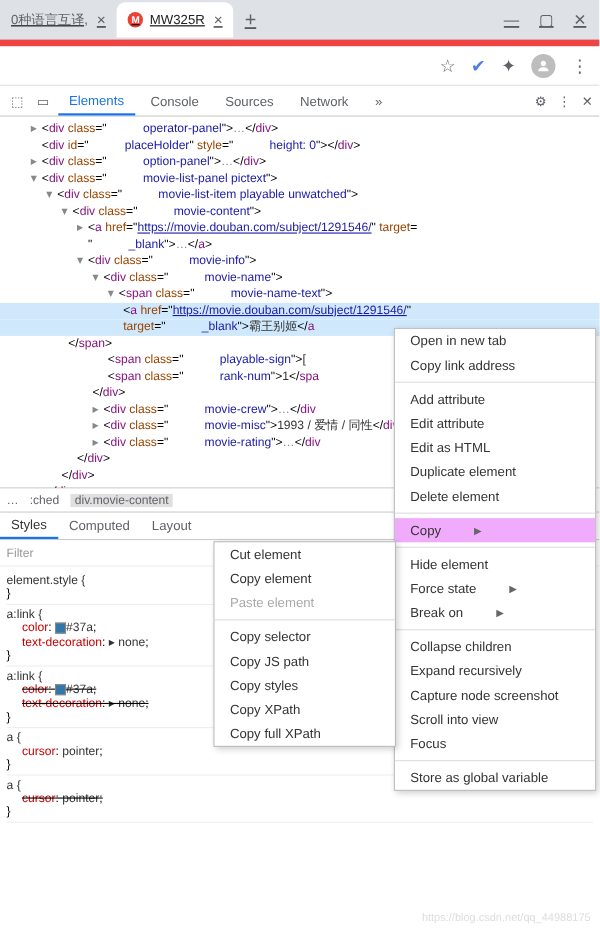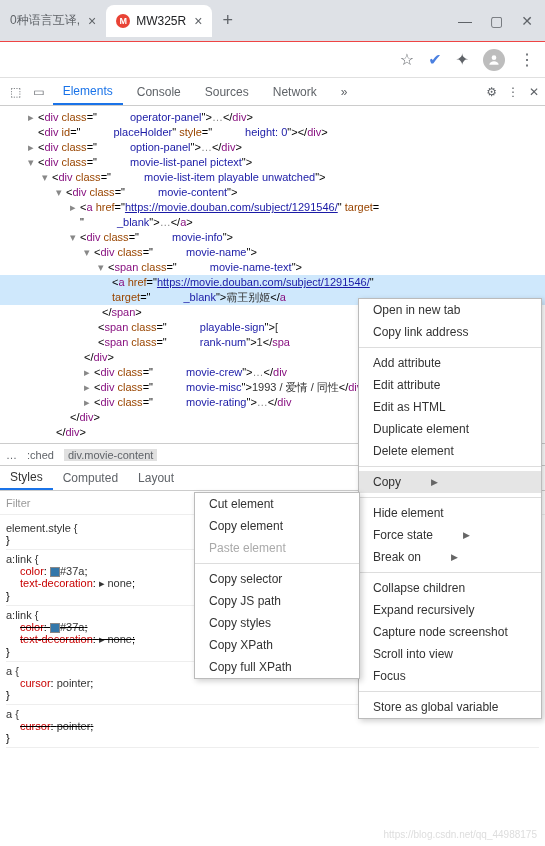--- a/index.html
+++ b/index.html
@@ -1,17 +1,17 @@
 <!DOCTYPE html>
 <html><head>
 <meta charset="utf-8">
 <style>
 * { margin: 0; padding: 0; box-sizing: border-box; font-family: "Segoe UI", Arial, sans-serif; }
 body { width: 545px; height: 846px; background: #fff; overflow: hidden; position: relative; }
-.chrome-top { display: flex; align-items: center; height: 42px; background: #dee1e6; border-bottom: 1px solid #ef4444; }
+.chrome-top { display: flex; align-items: center; height: 42px; background: #dee1e6; border-bottom: 6px solid #ef4444; text-decoration: underline; }
 .tab { display: flex; align-items: center; height: 32px; padding: 0 10px; font-size: 12px; color: #5f6368; position: relative; }
 .tab.active { background: #fff; border-radius: 8px 8px 0 0; color: #202124; }
 .tab-close { margin-left: 8px; font-size: 14px; color: #5f6368; }
 .tab-icon { width: 14px; height: 14px; margin-right: 6px; border-radius: 50%; background: #e94335; display: inline-flex; align-items: center; justify-content: center; color: #fff; font-size: 9px; font-weight: bold; }
 .newtab { padding: 0 10px; color: #5f6368; font-size: 18px; }
 .win-controls { margin-left: auto; display: flex; gap: 18px; padding: 0 12px; color: #5f6368; font-size: 14px; }
 .addr-bar { height: 36px; display: flex; align-items: center; justify-content: flex-end; gap: 14px; padding: 0 10px; border-bottom: 1px solid #e0e0e0; }
 .addr-icon { color: #5f6368; font-size: 16px; }
 .avatar { width: 22px; height: 22px; border-radius: 50%; background: #bdbdbd; display: inline-flex; align-items: center; justify-content: center; color: #fff; }
 .devtools { height: calc(100% - 72px); display: flex; flex-direction: column; }
@@ -40,21 +40,21 @@
 .sel-txt { color: #333; }
 .prop { padding-left: 14px; }
 .pname { color: #c80000; }
 .pval { color: #333; }
 .swatch { display: inline-block; width: 10px; height: 10px; background: #37a; border: 1px solid #888; vertical-align: middle; }
 .strike { text-decoration: line-through; }
 .src-link { position: absolute; right: 0; top: 2px; color: #888; text-decoration: underline; }
 .ctx-menu { position: absolute; background: #fff; border: 1px solid #bbb; box-shadow: 2px 2px 6px rgba(0,0,0,0.2); font-size: 12px; z-index: 100; }
 .ctx-item { padding: 4px 18px 4px 14px; white-space: nowrap; color: #333; display: flex; justify-content: flex-start; align-items: center; gap: 30px; }
 .ctx-item.disabled { color: #aaa; }
-.ctx-item.hl-item { background: #e5e5e5; }
+.ctx-item.hl-item { background: #f0abfc; }
 .ctx-sep { height: 1px; background: #ddd; margin: 4px 0; }
 .sub-arrow { font-size: 9px; color: #666; }
 .watermark { position: absolute; bottom: 6px; right: 8px; font-size: 10px; color: #ddd; z-index: 1; }
 </style>
 </head>
 <body>
 
 <div class="chrome-top">
   <div class="tab">
     <span>0种语言互译,</span>
@@ -109,21 +109,21 @@
     <div class="ln" style="padding-left:28px"><span class="arrow">▾</span>&lt;<span class="tg">div</span> <span class="attr">class</span>="<span class="val">movie-list-panel pictext</span>"&gt;</div>
     <div class="ln" style="padding-left:42px"><span class="arrow">▾</span>&lt;<span class="tg">div</span> <span class="attr">class</span>="<span class="val">movie-list-item playable unwatched</span>"&gt;</div>
     <div class="ln" style="padding-left:56px"><span class="arrow">▾</span>&lt;<span class="tg">div</span> <span class="attr">class</span>="<span class="val">movie-content</span>"&gt;</div>
     <div class="ln" style="padding-left:70px"><span class="arrow">▸</span>&lt;<span class="tg">a</span> <span class="attr">href</span>="<span class="lnk">https://movie.douban.com/subject/1291546/</span>" <span class="attr">target</span>=</div>
     <div class="ln" style="padding-left:80px">"<span class="val">_blank</span>"&gt;<span class="ell">…</span>&lt;/<span class="tg">a</span>&gt;</div>
     <div class="ln" style="padding-left:70px"><span class="arrow">▾</span>&lt;<span class="tg">div</span> <span class="attr">class</span>="<span class="val">movie-info</span>"&gt;</div>
     <div class="ln" style="padding-left:84px"><span class="arrow">▾</span>&lt;<span class="tg">div</span> <span class="attr">class</span>="<span class="val">movie-name</span>"&gt;</div>
     <div class="ln" style="padding-left:98px"><span class="arrow">▾</span>&lt;<span class="tg">span</span> <span class="attr">class</span>="<span class="val">movie-name-text</span>"&gt;</div>
     <div class="ln hl" style="padding-left:112px">&lt;<span class="tg">a</span> <span class="attr">href</span>="<span class="lnk">https://movie.douban.com/subject/1291546/</span>"</div>
     <div class="ln hl" style="padding-left:112px"><span class="attr">target</span>="<span class="val">_blank</span>"&gt;<span class="txt">霸王别姬</span>&lt;/<span class="tg">a</span></div>
-    <div class="ln" style="padding-left:102px">&lt;/<span class="tg">span</span>&gt;</div>
+    <div class="ln" style="padding-left:62px">&lt;/<span class="tg">span</span>&gt;</div>
     <div class="ln" style="padding-left:98px">&lt;<span class="tg">span</span> <span class="attr">class</span>="<span class="val">playable-sign</span>"&gt;<span class="txt">[</span></div>
     <div class="ln" style="padding-left:98px">&lt;<span class="tg">span</span> <span class="attr">class</span>="<span class="val">rank-num</span>"&gt;<span class="txt">1</span>&lt;/<span class="tg">spa</span></div>
     <div class="ln" style="padding-left:84px">&lt;/<span class="tg">div</span>&gt;</div>
     <div class="ln" style="padding-left:84px"><span class="arrow">▸</span>&lt;<span class="tg">div</span> <span class="attr">class</span>="<span class="val">movie-crew</span>"&gt;<span class="ell">…</span>&lt;/<span class="tg">div</span></div>
     <div class="ln" style="padding-left:84px"><span class="arrow">▸</span>&lt;<span class="tg">div</span> <span class="attr">class</span>="<span class="val">movie-misc</span>"&gt;<span class="txt">1993 / 爱情 / 同性</span>&lt;/<span class="tg">div</span>&gt;</div>
     <div class="ln" style="padding-left:84px"><span class="arrow">▸</span>&lt;<span class="tg">div</span> <span class="attr">class</span>="<span class="val">movie-rating</span>"&gt;<span class="ell">…</span>&lt;/<span class="tg">div</span></div>
     <div class="ln" style="padding-left:70px">&lt;/<span class="tg">div</span>&gt;</div>
     <div class="ln" style="padding-left:56px">&lt;/<span class="tg">div</span>&gt;</div>
     <div class="ln" style="padding-left:42px">&lt;/<span class="tg">div</span>&gt;</div>
   </div>

